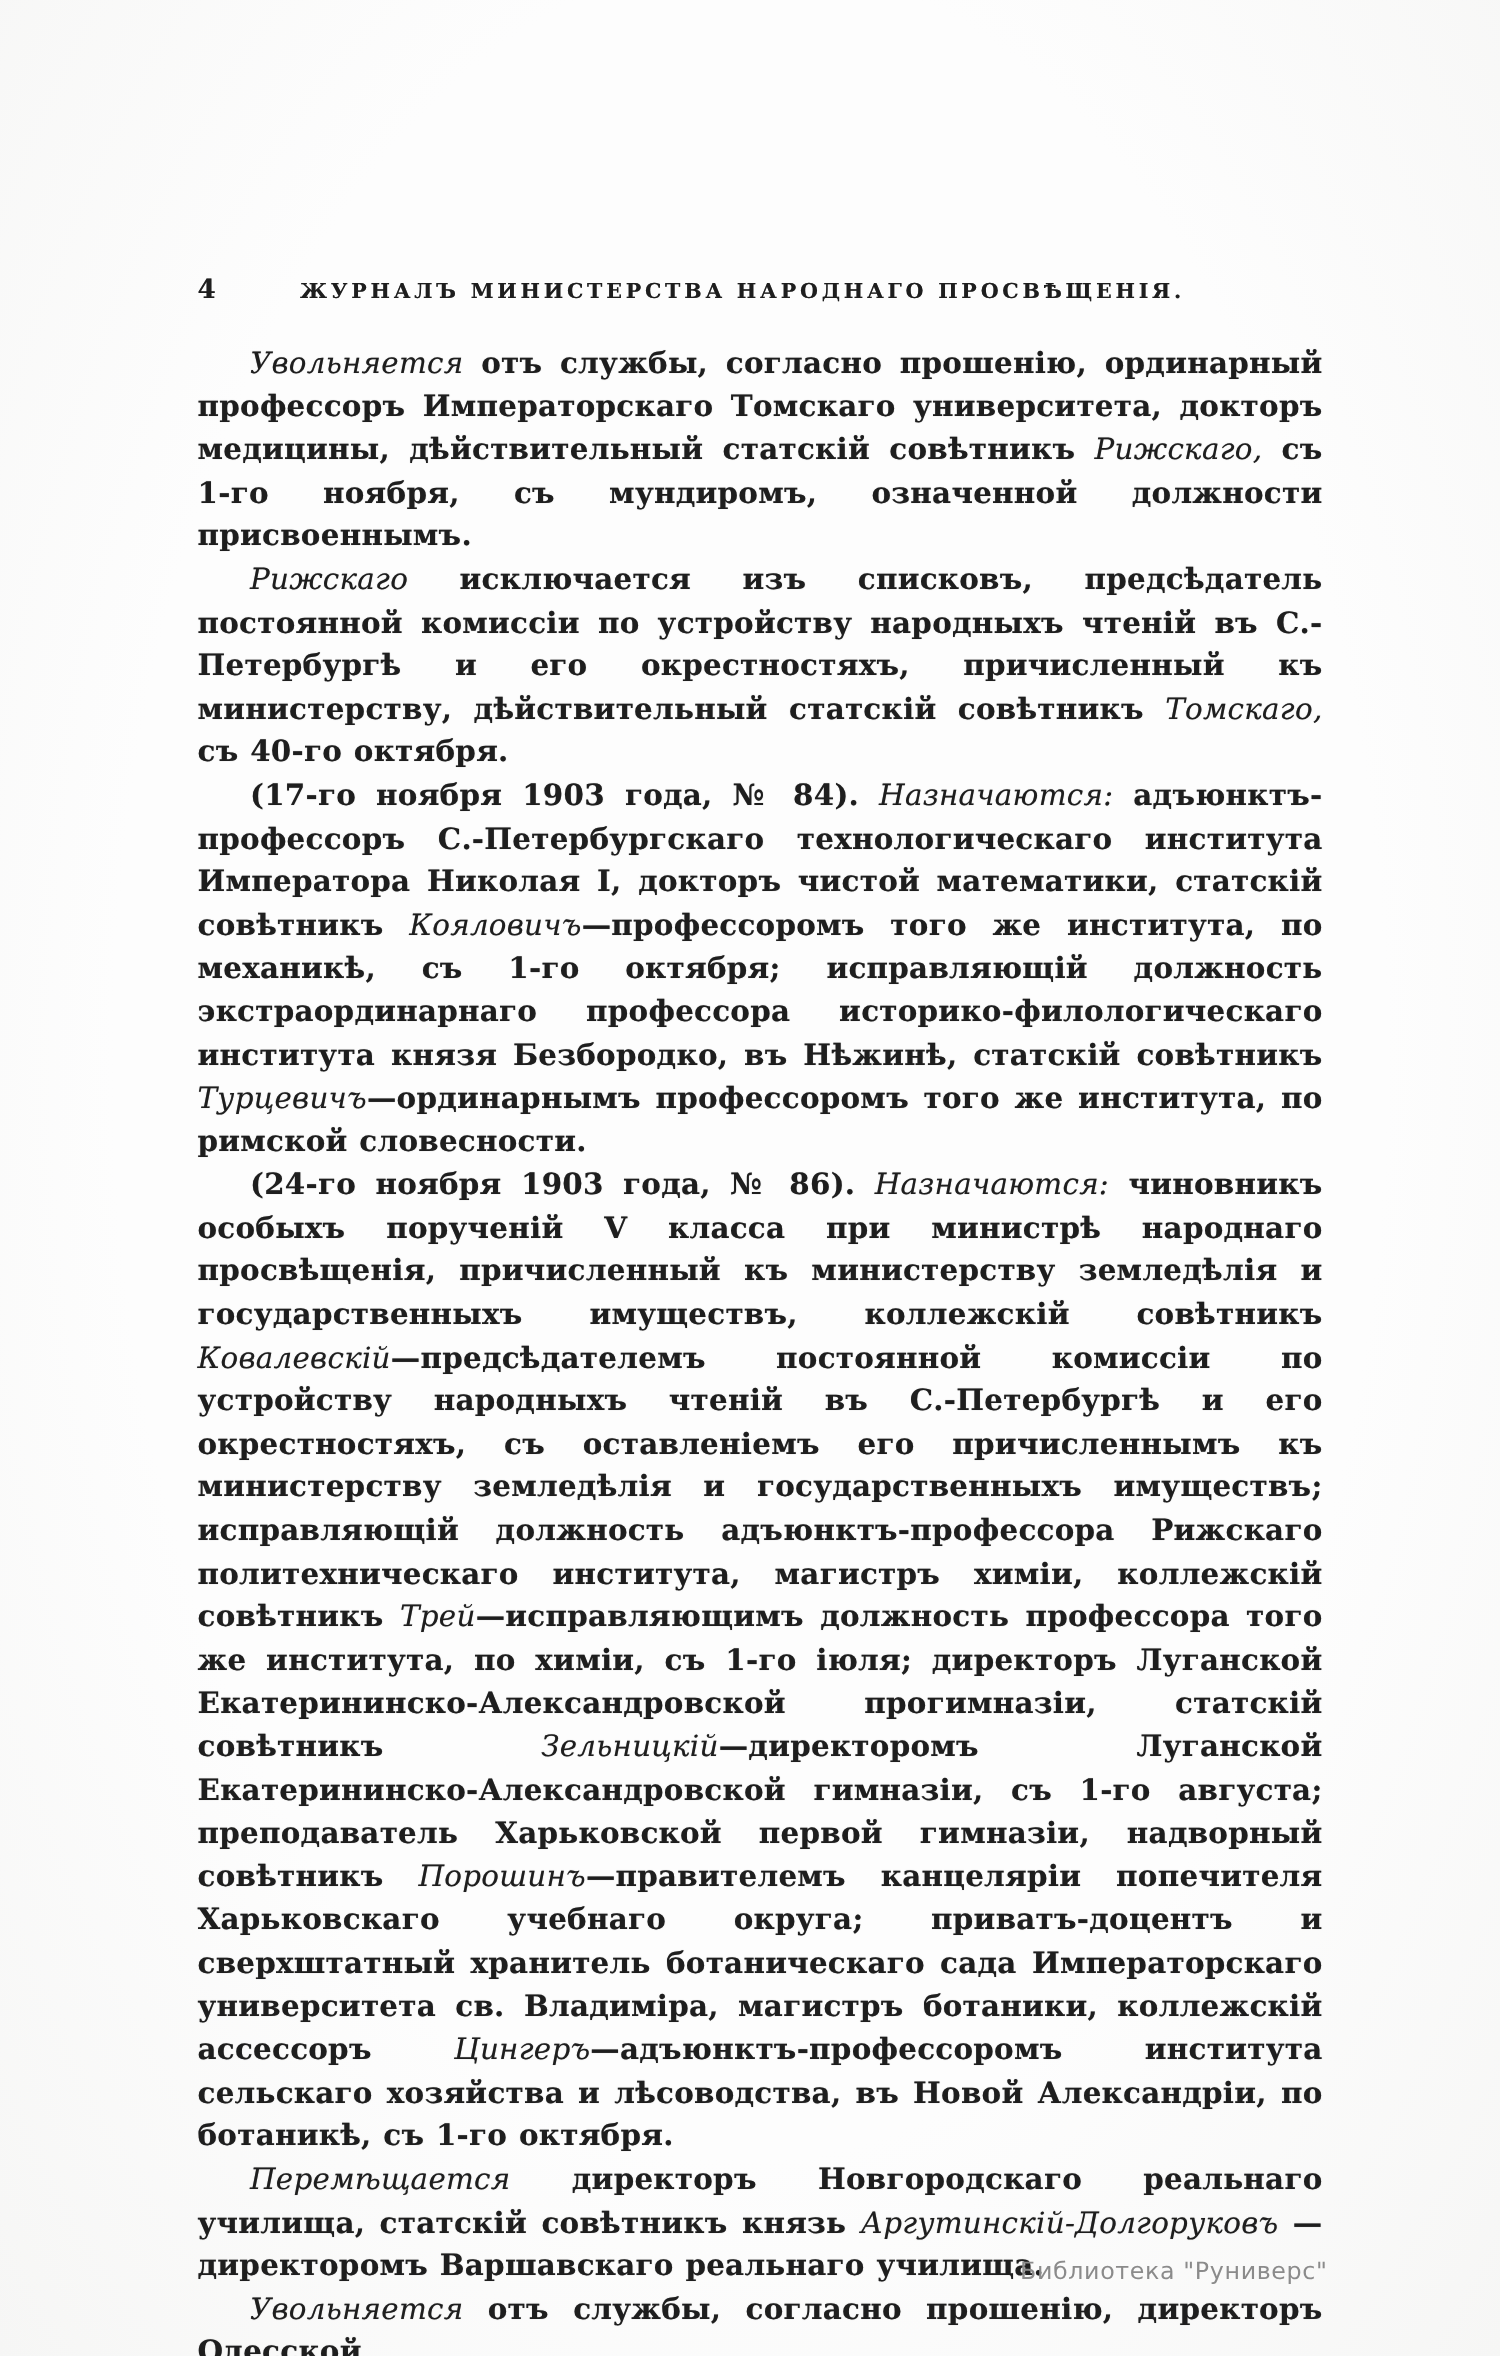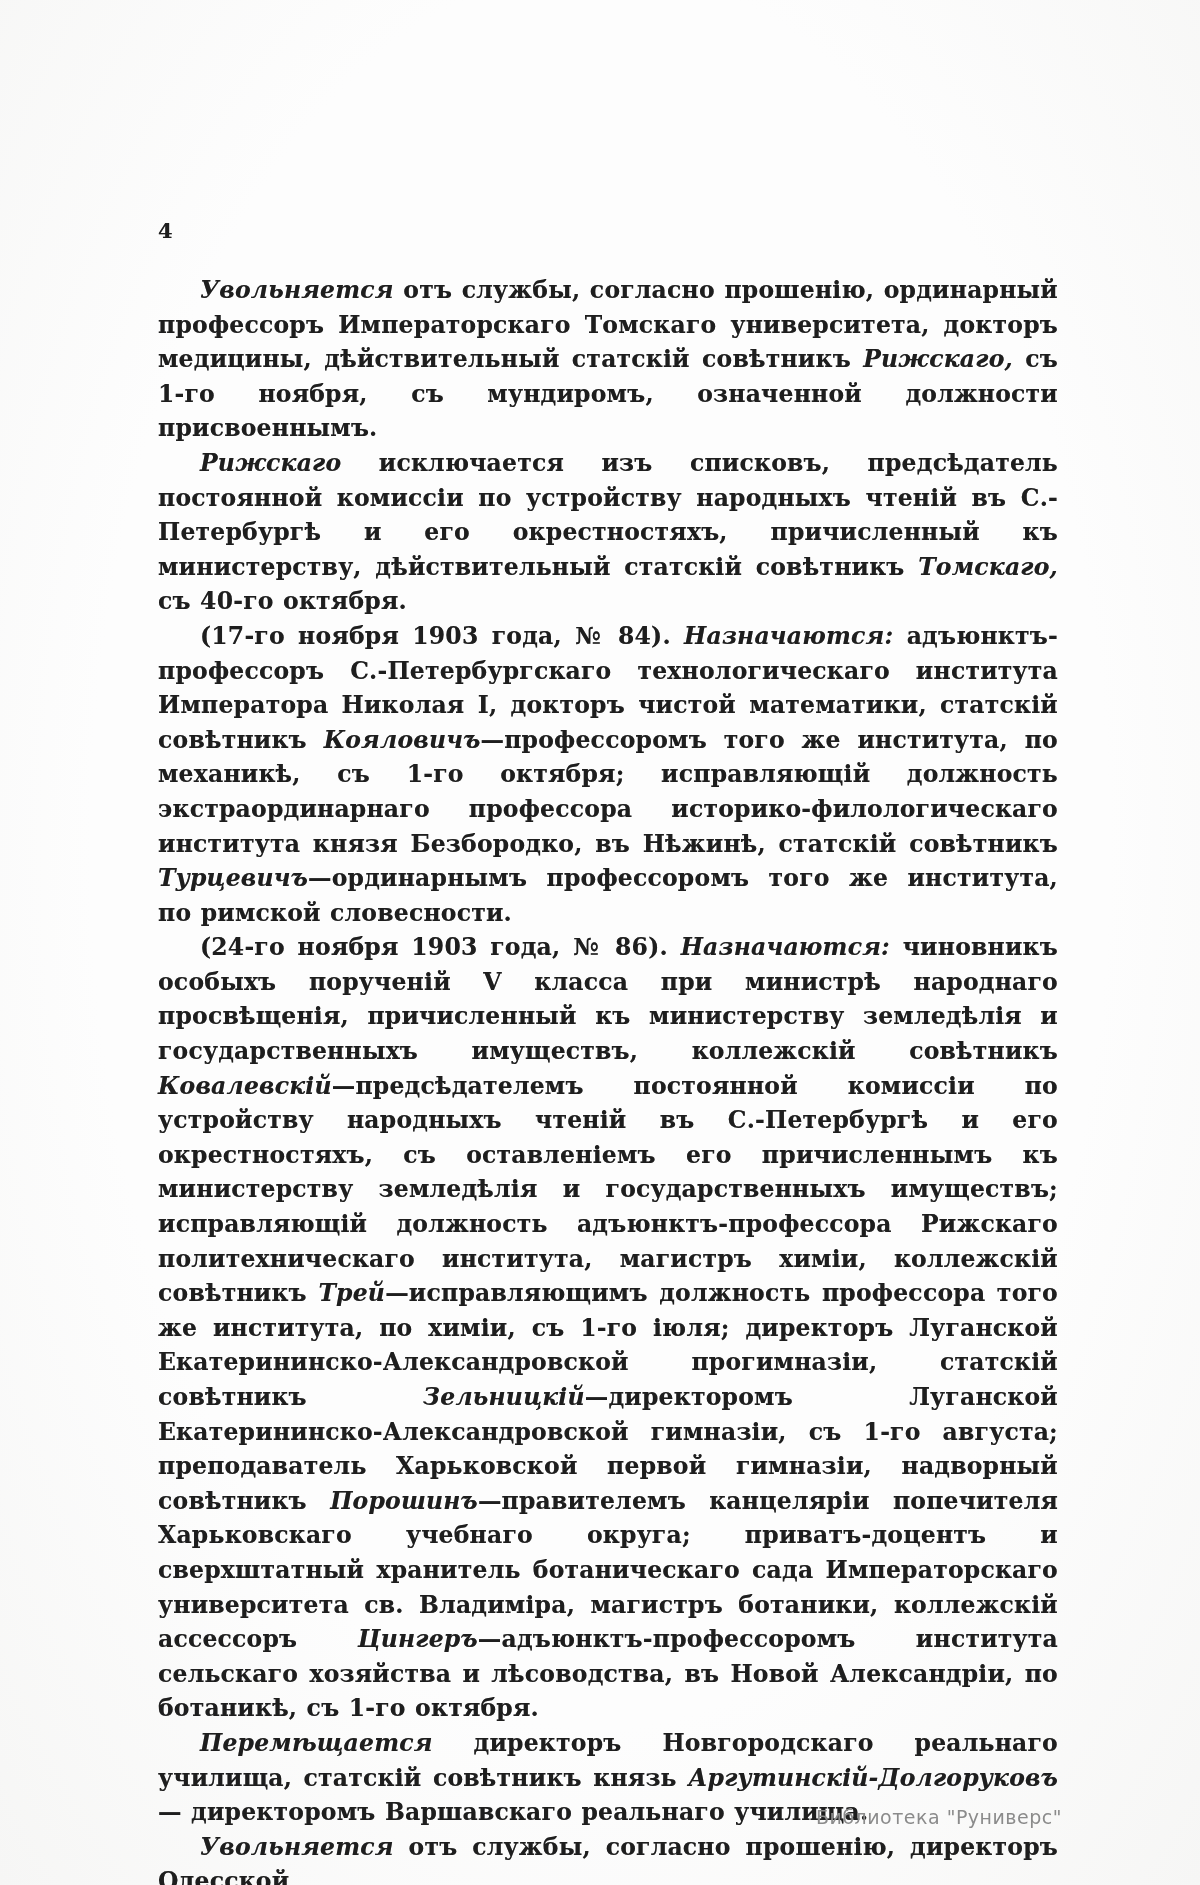--- a/index.html
+++ b/index.html
@@ -50,38 +50,39 @@
     text-shadow: 0 0 0.6px rgba(30,30,30,0.5);
     letter-spacing: 0.2px;
     word-spacing: 1px;
   }
   .page-body p {
     margin: 0;
     text-indent: 42px;
   }
   .page-body .em {
     font-style: italic;
-    font-weight: bold;
+    font-weight: normal;
   }
   .watermark {
     position: absolute;
     right: 138px;
     top: 1806px;
     font-family: "DejaVu Sans", "Liberation Sans", sans-serif;
     font-size: 19px;
     color: #8b8b8b;
     letter-spacing: 0.5px;
   }
 </style>
 </head>
 <body>
 
 <div class="scan-page">
   <div class="page-header">
     <div class="page-number">4</div>
+    <div class="journal-title">ЖУРНАЛЪ МИНИСТЕРСТВА НАРОДНАГО ПРОСВѢЩЕНІЯ.</div>
   </div>
   <div class="page-body">
       <p><span class="em">Увольняется</span><span> отъ службы, согласно прошенію, ординарный профессоръ Императорскаго Томскаго университета, докторъ медицины, дѣйствительный статскій совѣтникъ </span><span class="em">Рижскаго,</span><span> съ 1-го ноября, съ мундиромъ, означенной должности присвоеннымъ.</span></p>
       <p><span class="em">Рижскаго</span><span> исключается изъ списковъ, предсѣдатель постоянной комиссіи по устройству народныхъ чтеній въ С.-Петербургѣ и его окрестностяхъ, причисленный къ министерству, дѣйствительный статскій совѣтникъ </span><span class="em">Томскаго,</span><span> съ 40-го октября.</span></p>
       <p><span>(17-го ноября 1903 года, № 84). </span><span class="em">Назначаются:</span><span> адъюнктъ-профессоръ С.-Петербургскаго технологическаго института Императора Николая I, докторъ чистой математики, статскій совѣтникъ </span><span class="em">Кояловичъ</span><span>—профессоромъ того же института, по механикѣ, съ 1-го октября; исправляющій должность экстраординарнаго профессора историко-филологическаго института князя Безбородко, въ Нѣжинѣ, статскій совѣтникъ </span><span class="em">Турцевичъ</span><span>—ординарнымъ профессоромъ того же института, по римской словесности.</span></p>
       <p><span>(24-го ноября 1903 года, № 86). </span><span class="em">Назначаются:</span><span> чиновникъ особыхъ порученій V класса при министрѣ народнаго просвѣщенія, причисленный къ министерству земледѣлія и государственныхъ имуществъ, коллежскій совѣтникъ </span><span class="em">Ковалевскій</span><span>—предсѣдателемъ постоянной комиссіи по устройству народныхъ чтеній въ С.-Петербургѣ и его окрестностяхъ, съ оставленіемъ его причисленнымъ къ министерству земледѣлія и государственныхъ имуществъ; исправляющій должность адъюнктъ-профессора Рижскаго политехническаго института, магистръ химіи, коллежскій совѣтникъ </span><span class="em">Трей</span><span>—исправляющимъ должность профессора того же института, по химіи, съ 1-го іюля; директоръ Луганской Екатерининско-Александровской прогимназіи, статскій совѣтникъ </span><span class="em">Зельницкій</span><span>—директоромъ Луганской Екатерининско-Александровской гимназіи, съ 1-го августа; преподаватель Харьковской первой гимназіи, надворный совѣтникъ </span><span class="em">Порошинъ</span><span>—правителемъ канцеляріи попечителя Харьковскаго учебнаго округа; приватъ-доцентъ и сверхштатный хранитель ботаническаго сада Императорскаго университета св. Владиміра, магистръ ботаники, коллежскій ассессоръ </span><span class="em">Цингеръ</span><span>—адъюнктъ-профессоромъ института сельскаго хозяйства и лѣсоводства, въ Новой Александріи, по ботаникѣ, съ 1-го октября.</span></p>
       <p><span class="em">Перемѣщается</span><span> директоръ Новгородскаго реальнаго училища, статскій совѣтникъ князь </span><span class="em">Аргутинскій-Долгоруковъ</span><span> — директоромъ Варшавскаго реальнаго училища.</span></p>
       <p><span class="em">Увольняется</span><span> отъ службы, согласно прошенію, директоръ Одесской</span></p>
     </div>
 </div>

